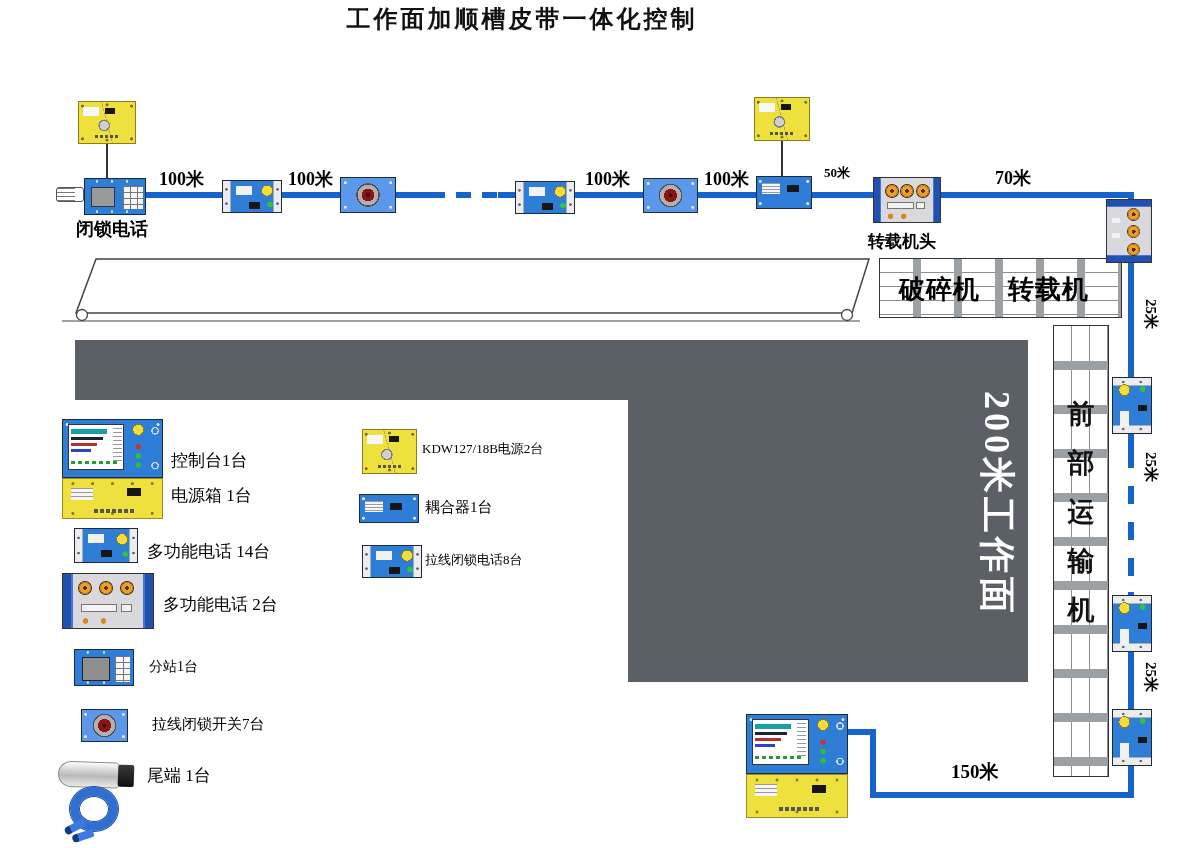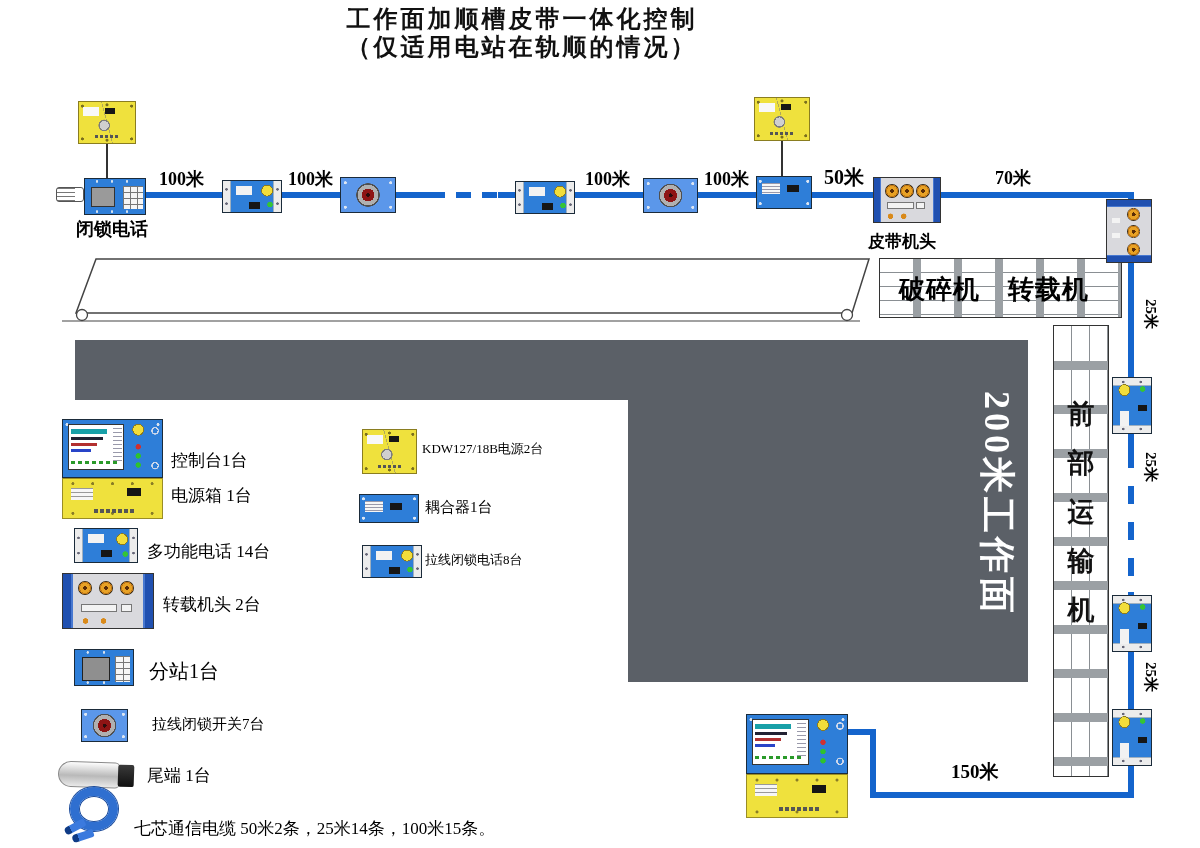--- a/index.html
+++ b/index.html
@@ -236,21 +236,20 @@
   .bigZone{font-weight:bold;font-size:26px;letter-spacing:1px}
   .fcChar{position:absolute;left:1066px;width:30px;text-align:center;font-size:27px;font-weight:bold}
 </style>
 </head>
 <body>
 
 <div id="stage">
 
   <div class="titleWrap">
     <div>工作面加顺槽皮带一体化控制</div>
-    <div>（仅适用电站在轨顺的情况）</div>
   </div>
 
   <div class="grayArea" style="left:75px;top:340px;width:953px;height:60px"></div>
   <div class="grayArea" style="left:628px;top:400px;width:400px;height:282px"></div>
   <div class="lab rot" style="left:1021px;top:391px;font-size:36px;font-weight:bold;color:#fff;letter-spacing:4px">200米工作面</div>
 
   <svg class="abs" style="left:60px;top:256px" width="820" height="70" viewBox="0 0 820 70">
     <polygon points="36,3 809,3 792,57 16,57" fill="#ffffff" stroke="#444" stroke-width="1.5"></polygon>
     <circle cx="22" cy="59" r="5.5" fill="#fff" stroke="#444" stroke-width="1.3"></circle>
     <circle cx="787" cy="59" r="5.5" fill="#fff" stroke="#444" stroke-width="1.3"></circle>
@@ -278,21 +277,21 @@
   <div class="cable v" style="left:870px;top:729px;height:69px"></div>
   <div class="cable h" style="left:870px;top:792px;width:264px"></div>
 
   <div class="wire" style="left:106px;top:144px;height:35px"></div>
   <div class="wire" style="left:781px;top:141px;height:36px"></div>
 
   <div class="lab b" style="left:159px;top:167px;font-size:18px">100米</div>
   <div class="lab b" style="left:288px;top:167px;font-size:18px">100米</div>
   <div class="lab b" style="left:585px;top:167px;font-size:18px">100米</div>
   <div class="lab b" style="left:704px;top:167px;font-size:18px">100米</div>
-  <div class="lab b" style="left:824px;top:164px;font-size:20px">50米</div>
+  <div class="lab b" style="left:824px;top:164px;font-size:13px">50米</div>
   <div class="lab b" style="left:995px;top:166px;font-size:18px">70米</div>
 
   <div class="lab b rot" style="left:1160px;top:299px;font-size:15px">25米</div>
   <div class="lab b rot" style="left:1160px;top:452px;font-size:15px">25米</div>
   <div class="lab b rot" style="left:1160px;top:662px;font-size:15px">25米</div>
   <div class="lab b" style="left:951px;top:759px;font-size:19px">150米</div>
 
   <div class="dev psu" style="left:78px;top:101px;width:58px;height:43px"></div>
   <div class="dev plug" style="left:56px;top:187px;width:28px;height:15px"></div>
   <div class="dev consoleHead" style="left:84px;top:178px"></div>
@@ -306,21 +305,21 @@
   <div class="dev psu" style="left:754px;top:97px"></div>
   <div class="dev coupler" style="left:756px;top:176px"></div>
 
   <div class="dev mfpH" style="left:873px;top:177px">
     <i class="oc oc1"></i>
       <i class="oc oc2"></i>
       <i class="oc oc3"></i>
       <i class="mrow"></i>
       <i class="mrow2"></i>
   </div>
-  <div class="lab b" style="left:868px;top:230px;font-size:17px">皮带机头</div>
+  <div class="lab b" style="left:868px;top:230px;font-size:17px">转载机头</div>
 
   <div class="dev mfpV" style="left:1106px;top:199px">
     <i class="oc ocv1"></i>
       <i class="oc ocv2"></i>
       <i class="oc ocv3"></i>
   </div>
 
   <div class="dev phoneV" style="left:1112px;top:377px"></div>
   <div class="dev phoneV" style="left:1112px;top:595px"></div>
   <div class="dev phoneV" style="left:1112px;top:709px"></div>
@@ -340,40 +339,39 @@
   <div class="dev phoneH" style="left:74px;top:528px;width:64px;height:35px"></div>
   <div class="lab" style="left:147px;top:540px;font-size:17px">多功能电话 14台</div>
 
   <div class="dev mfpH" style="left:62px;top:573px;width:92px;height:56px">
     <i class="oc oc1"></i>
       <i class="oc oc2"></i>
       <i class="oc oc3"></i>
       <i class="mrow"></i>
       <i class="mrow2"></i>
   </div>
-  <div class="lab" style="left:163px;top:593px;font-size:17px">转载机头 2台</div>
+  <div class="lab" style="left:163px;top:593px;font-size:17px">多功能电话 2台</div>
 
   <div class="dev substation" style="left:74px;top:649px"></div>
-  <div class="lab" style="left:149px;top:658px;font-size:20px">分站1台</div>
+  <div class="lab" style="left:149px;top:658px;font-size:14px">分站1台</div>
 
   <div class="dev switch" style="left:81px;top:709px;width:47px;height:33px"></div>
   <div class="lab" style="left:152px;top:715px;font-size:15px">拉线闭锁开关7台</div>
 
   <div class="dev tail" style="left:58px;top:759px;width:84px;height:32px">
     <i class="body"></i>
       <i class="cap"></i>
   </div>
   <div class="lab" style="left:147px;top:764px;font-size:17px">尾端 1台</div>
 
   <div class="dev coil" style="left:66px;top:787px;width:56px;height:58px">
     <i class="ring"></i>
       <i class="plg plg1"></i>
       <i class="plg plg2"></i>
   </div>
-  <div class="lab" style="left:134px;top:817px;font-size:17px">七芯通信电缆 50米2条，25米14条，100米15条。</div>
 
   <div class="dev psu" style="left:362px;top:429px;width:55px;height:45px"></div>
   <div class="lab" style="left:422px;top:440px;font-size:13px">KDW127/18B电源2台</div>
 
   <div class="dev coupler" style="left:359px;top:494px;width:60px;height:29px"></div>
   <div class="lab" style="left:425px;top:498px;font-size:15px">耦合器1台</div>
 
   <div class="dev phoneH" style="left:362px;top:545px"></div>
   <div class="lab" style="left:425px;top:551px;font-size:13px">拉线闭锁电话8台</div>
 

